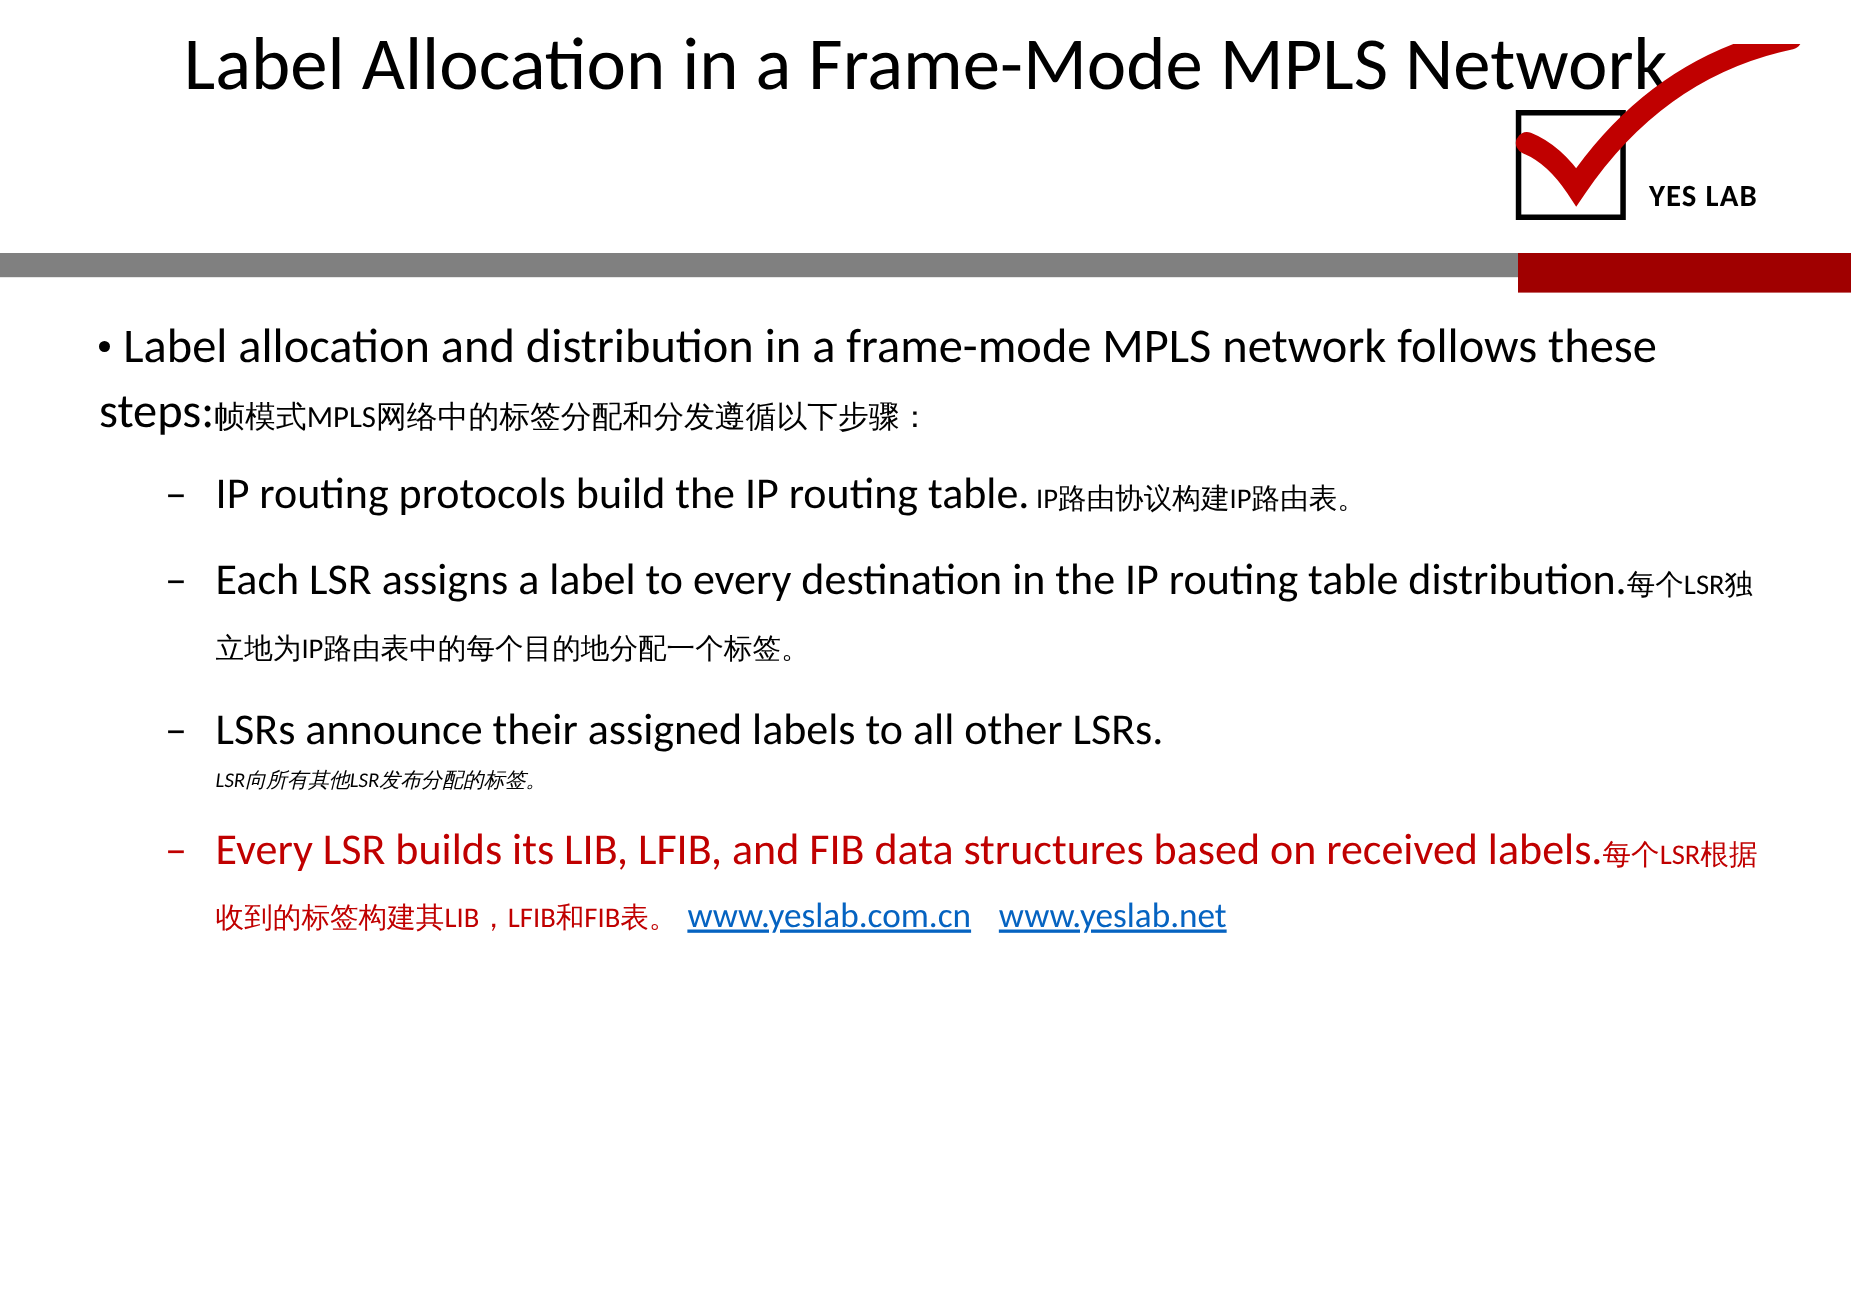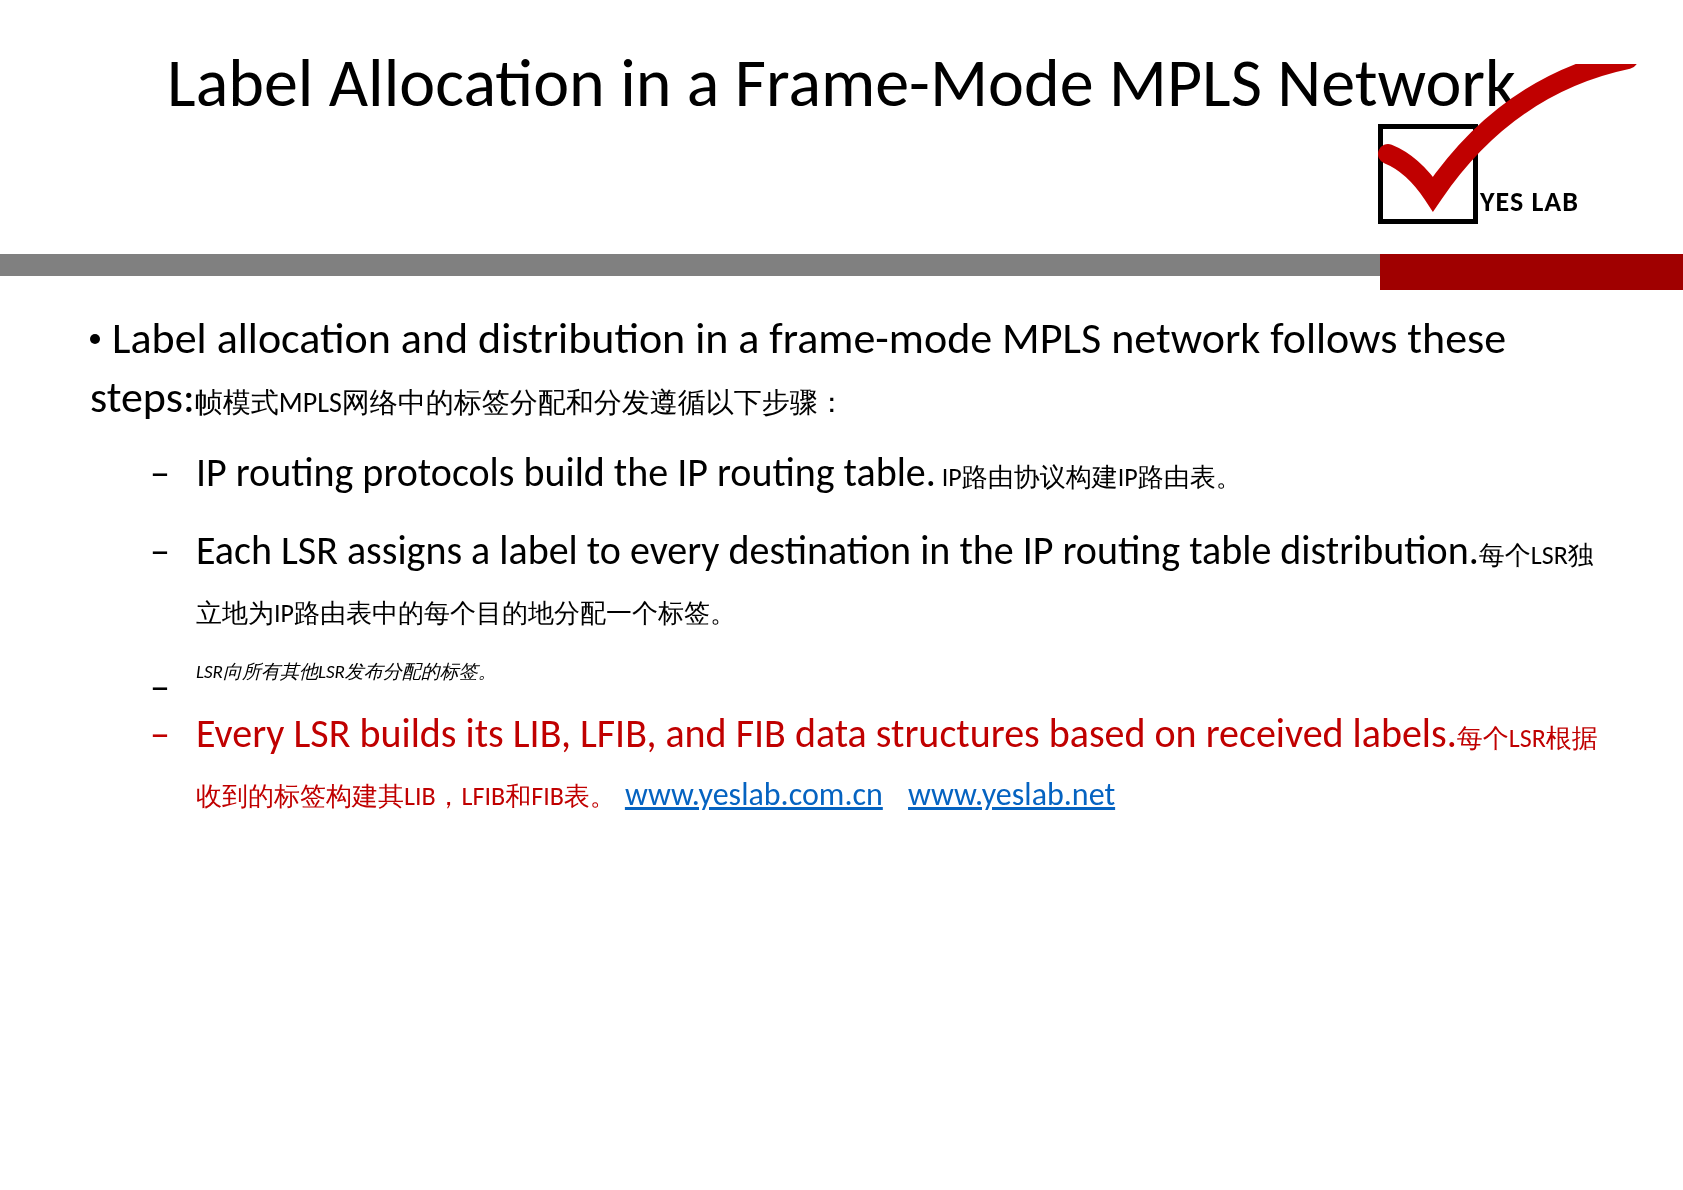--- a/index.html
+++ b/index.html
@@ -1,23 +1,23 @@
 <!DOCTYPE html>
 <html><head>
 <meta charset="utf-8">
 <style>
   * { box-sizing: border-box; margin: 0; padding: 0; }
   html, body { width: 1683px; height: 1190px; background: #fff; font-family: "Calibri", "Segoe UI", Arial, sans-serif; color: #000; }
   .slide { position: relative; width: 1683px; height: 1190px; padding: 0; }
-  .title-wrap { position: relative; padding: 20px 60px 10px 60px; text-align: center; margin-top: 24px; }
+  .title-wrap { position: relative; padding: 20px 60px 10px 60px; text-align: center; }
   .title { font-size: 68px; font-weight: 400; line-height: 1.15; letter-spacing: 0px; }
   .logo-area { position: absolute; top: 60px; right: 40px; width: 285px; height: 160px; }
   .logo-box { position: absolute; left: 20px; top: 40px; width: 100px; height: 100px; border: 5px solid #000; }
   .logo-check { position: absolute; left: 0; top: -20px; width: 285px; height: 160px; }
-  .logo-text { position: absolute; left: 122px; top: 100px; font-size: 28px; font-weight: 700; letter-spacing: 1px; }
+  .logo-text { position: absolute; left: 141px; top: 100px; font-size: 28px; font-weight: 700; letter-spacing: 1px; }
   .bar-grey { position: absolute; left: 0; top: 230px; width: 1380px; height: 22px; background: #808080; }
   .bar-red  { position: absolute; left: 1380px; top: 230px; width: 303px; height: 36px; background: #a00000; }
   .content { position: absolute; left: 90px; top: 285px; width: 1520px; }
   .bullet-main { font-size: 44px; line-height: 1.35; }
   .bullet-main .dot { display: inline-block; vertical-align: middle; width: 10px; height: 10px; background: #000; border-radius: 50%; margin-right: 12px; margin-bottom: 8px; }
   .small-cn { font-size: 28px; margin-top: 20px; }
   .sub-list { margin-top: 16px; padding-left: 60px; }
   .sub-item { position: relative; font-size: 40px; line-height: 1.45; margin-bottom: 20px; padding-left: 46px; }
   .sub-item .dash { position: absolute; left: 0; top: 0; font-size: 40px; }
   .sub-item .cn { font-size: 26px; }
@@ -58,20 +58,21 @@
         <span>IP routing protocols build the IP routing table.</span><span class="cn"> IP路由协议构建IP路由表。</span>
       </div>
 
       <div class="sub-item">
         <span class="dash">–</span>
         <span>Each LSR assigns a label to every destination in the  IP routing table distribution.</span><span class="cn">每个LSR独立地为IP路由表中的每个目的地分配一个标签。</span>
       </div>
 
       <div class="sub-item">
         <span class="dash">–</span>
+        <span>LSRs announce their assigned labels to all other LSRs.</span>
         <span class="cn2">LSR向所有其他LSR发布分配的标签。</span>
       </div>
 
       <div class="sub-item red">
         <span class="dash">–</span>
         <span>Every LSR builds its LIB, LFIB, and FIB data structures based on received labels.</span><span class="cn">每个LSR根据收到的标签构建其LIB，LFIB和FIB表。</span>
         <span class="links">
           <a href="#">www.yeslab.com.cn</a>
           <a href="#">www.yeslab.net</a>
         </span>

